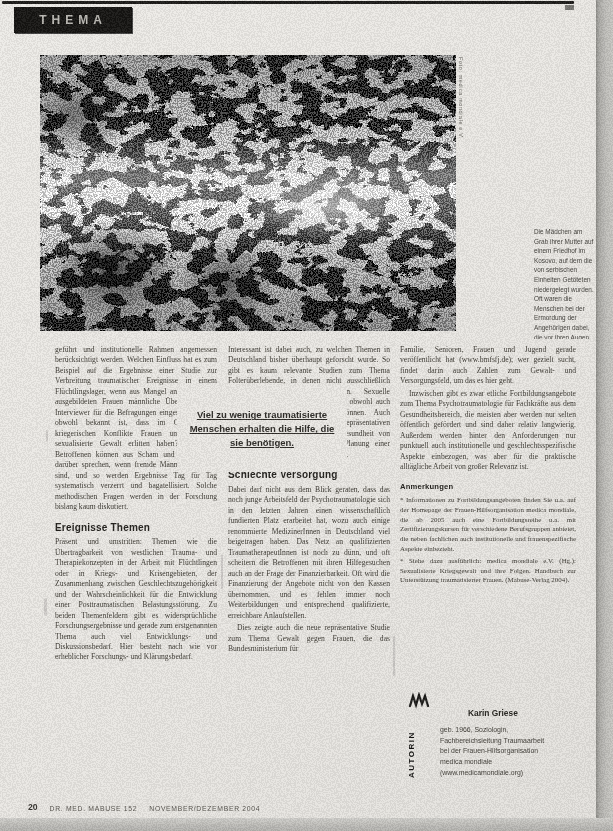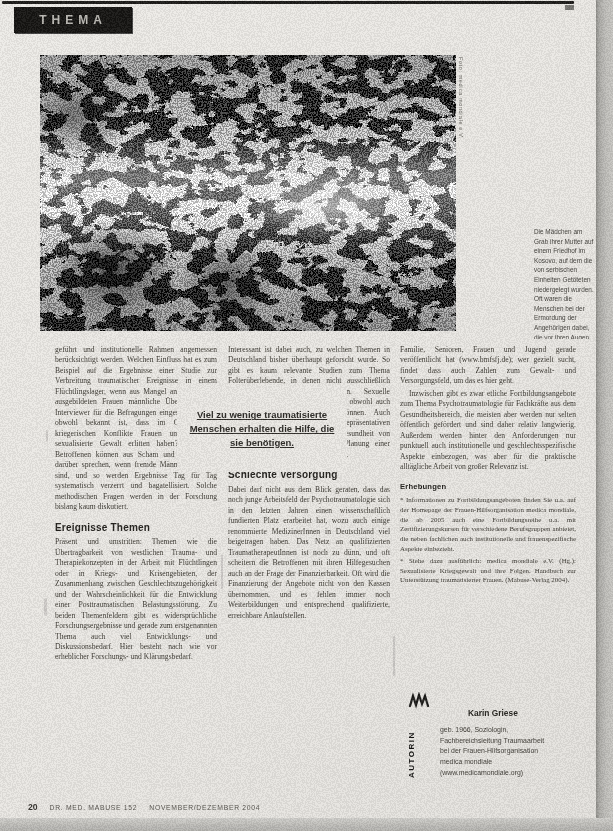--- a/index.html
+++ b/index.html
@@ -56,21 +56,21 @@
   
   .author{position:absolute;left:402px;top:692px;width:186px;height:125px;}
   .squiggle{position:absolute;left:6px;top:0px;}
   .author-label{position:absolute;left:5px;top:20px;height:66px;
     writing-mode:vertical-rl;transform:rotate(180deg);
     font-weight:bold;font-size:8px;letter-spacing:1.5px;color:#141311;filter:blur(.3px);}
   .author-name{position:absolute;left:38px;top:16px;font-weight:bold;font-size:8.4px;color:#26241f;filter:blur(.3px);padding-left:28px;}
   .author-bio{position:absolute;left:38px;top:33px;font-size:6.9px;line-height:1.55;color:#403d37;filter:blur(.3px);}
 
   
-  .footer{position:absolute;left:28px;top:802px;display:flex;align-items:center;gap:12px;}
+  .footer{position:absolute;left:28px;top:802px;display:flex;align-items:flex-end;gap:12px;}
   .pgnum{font-weight:bold;font-size:8.6px;color:#34322d;filter:blur(.3px);}
   .journal,.issue{font-size:6.8px;letter-spacing:.7px;color:#57544e;filter:blur(.3px);}
 
   
   .edge-right{position:absolute;left:596px;top:0;width:17px;height:831px;
     background:linear-gradient(90deg,#8d8c88 0,#aaa9a5 3px,#c0bfbb 10px,#c7c6c2 100%);}
   .edge-bottom{position:absolute;left:0;top:818px;width:613px;height:13px;
     background:linear-gradient(180deg,#d0cfcb 0,#bcbbb7 60%,#b3b2ae 100%);}
   .artifact{position:absolute;background:rgba(40,38,34,.14);border-radius:2px;}
   .a1{left:221px;top:555px;width:2px;height:34px;}
@@ -131,26 +131,27 @@
     <div class="col col1">
       <p class="cont">geführt und institutionelle Rahmen angemessen berücksichtigt werden. Welchen Einfluss hat es zum Beispiel auf die Ergebnisse einer Studie zur Verbreitung traumatischer Ereignisse in einem Flüchtlingslager, wenn aus Mangel an ausreichend ausgebildeten Frauen männliche Übersetzer oder Interviewer für die Befragungen eingesetzt werden, obwohl bekannt ist, dass im Großteil der kriegerischen Konflikte Frauen und Mädchen sexualisierte Gewalt erlitten haben? Viele der Betroffenen können aus Scham und Angst nicht darüber sprechen, wenn fremde Männer anwesend sind, und so werden Ergebnisse Tag für Tag systematisch verzerrt und bagatellisiert. Solche methodischen Fragen werden in der Forschung bislang kaum diskutiert.</p>
       <h3>Ereignisse Themen</h3>
       <p class="cont">Präsent und umstritten: Themen wie die Übertragbarkeit von westlichen Trauma- und Therapiekonzepten in der Arbeit mit Flüchtlingen oder in Kriegs- und Krisengebieten, der Zusammenhang zwischen Geschlechtszugehörigkeit und der Wahrscheinlichkeit für die Entwicklung einer Posttraumatischen Belastungsstörung. Zu beiden Themenfeldern gibt es widersprüchliche Forschungsergebnisse und gerade zum erstgenannten Thema auch viel Entwicklungs- und Diskussionsbedarf. Hier besteht nach wie vor erheblicher Forschungs- und Klärungsbedarf.</p>
     </div>
 
     <div class="col col2">
       <p class="cont">Interessant ist dabei auch, zu welchen Themen in Deutschland bisher überhaupt geforscht wurde. So gibt es kaum relevante Studien zum Thema Folterüberlebende, in denen nicht ausschließlich Männer als Opfer vorkommen. Sexuelle Traumatisierung wird selten erhoben, obwohl auch Männer davon betroffen sein können. Auch existieren in Deutschland keine repräsentativen Erhebungen über die psychische Gesundheit von Flüchtlingen. Das erschwert jede Planung einer bedarfsgerechten Versorgung erheblich.</p>
       <h3>Schlechte Versorgung</h3>
       <p class="cont">Dabei darf nicht aus dem Blick geraten, dass das noch junge Arbeitsfeld der Psychotraumatologie sich in den letzten Jahren einen wissenschaftlich fundierten Platz erarbeitet hat, wozu auch einige renommierte MedizinerInnen in Deutschland viel beigetragen haben. Das Netz an qualifizierten TraumatherapeutInnen ist noch zu dünn, und oft scheitern die Betroffenen mit ihren Hilfegesuchen auch an der Frage der Finanzierbarkeit. Oft wird die Finanzierung der Angebote nicht von den Kassen übernommen, und es fehlen immer noch Weiterbildungen und entsprechend qualifizierte, erreichbare Anlaufstellen.</p>
+      <p>Dies zeigte auch die neue repräsentative Studie zum Thema Gewalt gegen Frauen, die das Bundesministerium für</p>
     </div>
 
     <div class="col col3">
-      <p class="cont">Familie, Senioren, Frauen und Jugend gerade veröffentlicht hat (www.bmfsfj.de); wer gezielt sucht, findet dass auch Zahlen zum Gewalt- und Versorgungsfeld, um das es hier geht.</p>
+      <p class="cont">Familie, Senioren, Frauen und Jugend gerade veröffentlicht hat (www.bmfsfj.de); wer gezielt sucht, findet darin auch Zahlen zum Gewalt- und Versorgungsfeld, um das es hier geht.</p>
       <p>Inzwischen gibt es zwar etliche Fortbildungsangebote zum Thema Psychotraumatologie für Fachkräfte aus dem Gesundheitsbereich, die meisten aber werden nur selten öffentlich gefördert und sind daher relativ langwierig. Außerdem werden hinter den Anforderungen nur punktuell auch institutionelle und geschlechtsspezifische Aspekte einbezogen, was aber für die praktische alltägliche Arbeit von großer Relevanz ist.</p>
-      <h3 class="notes-h">Erhebungen</h3>
+      <h3 class="notes-h">Anmerkungen</h3>
       <p class="cont note">* Informationen zu Fortbildungsangeboten finden Sie u.a. auf der Homepage der Frauen-Hilfsorganisation medica mondiale, die ab 2005 auch eine Fortbildungsreihe u.a. mit Zertifizierungskursen für verschiedene Berufsgruppen anbietet, die neben fachlichen auch institutionelle und frauenspezifische Aspekte einbezieht.</p>
       <p class="cont note">* Siehe dazu ausführlich: medica mondiale e.V. (Hg.): Sexualisierte Kriegsgewalt und ihre Folgen. Handbuch zur Unterstützung traumatisierter Frauen. (Mabuse-Verlag 2004).</p>
     </div>
 
     <div class="pull-quote">
       <span>Viel zu wenige traumatisierte Menschen erhalten die Hilfe, die sie benötigen.</span>
     </div>
 
     <div class="author">
       <svg class="squiggle" width="22" height="18" viewBox="0 0 22 18">

